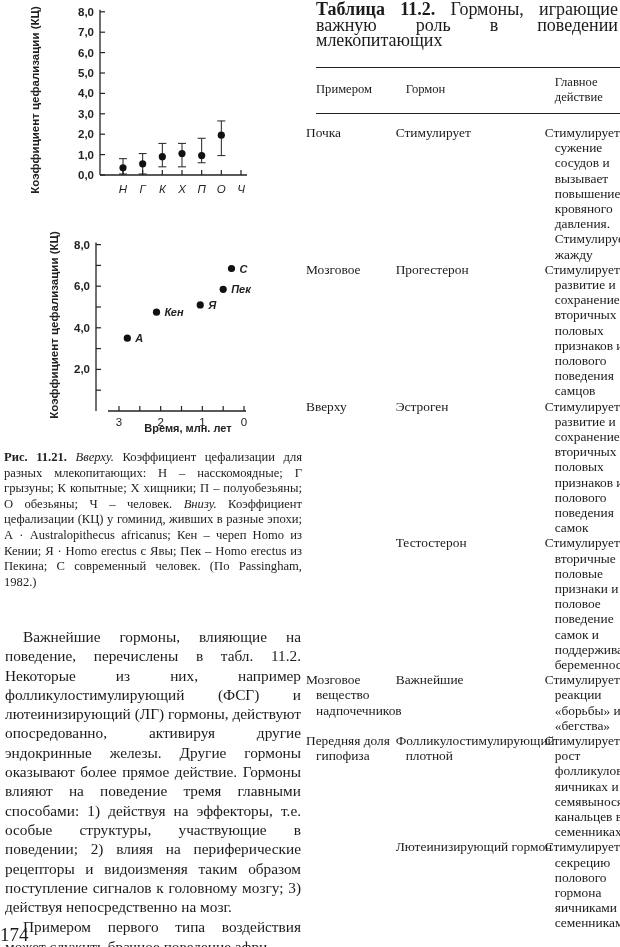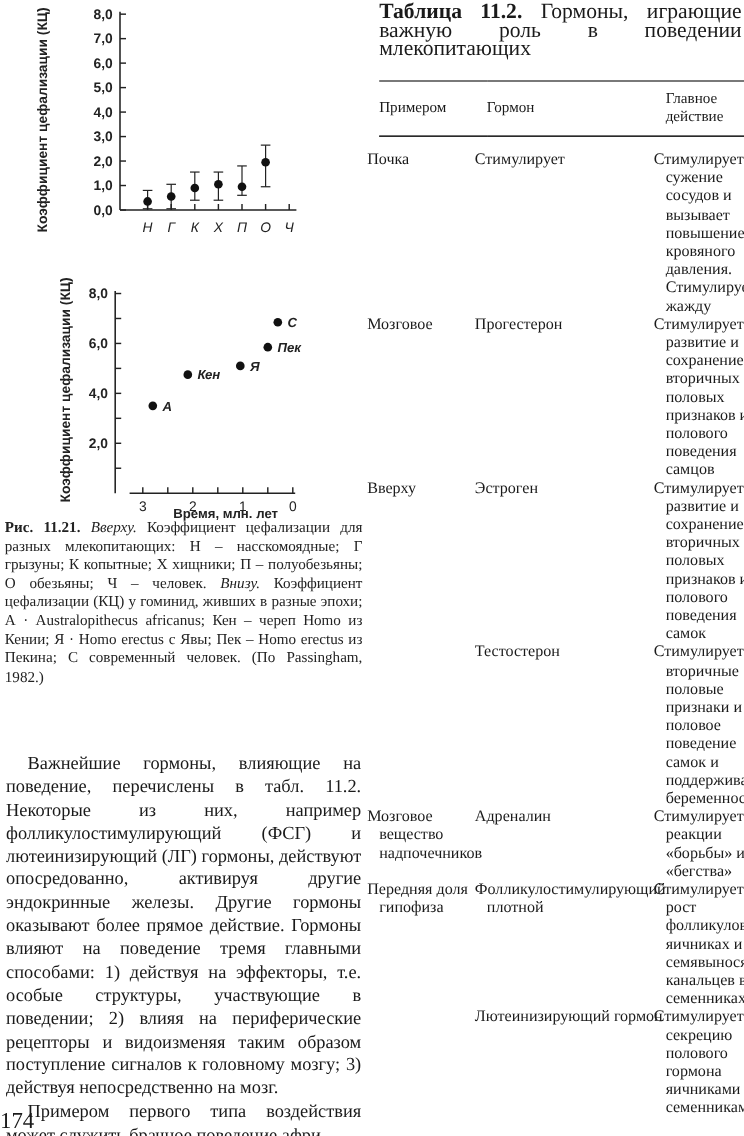--- a/index.html
+++ b/index.html
@@ -1,21 +1,21 @@
 <!DOCTYPE html>
 <html><head>
 <meta charset="utf-8">
 <style>
   html, body { margin:0; padding:0; background:#fff; }
   body { width:620px; height:947px; position:relative; overflow:hidden; color:#1a1a1a;
          font-family:"Liberation Serif", "DejaVu Serif", serif; }
   .col-left { position:absolute; left:0; top:0; width:310px; height:947px; }
   .col-right { position:absolute; left:316px; top:0; width:302px; }
   svg text { font-family:"Liberation Sans", "DejaVu Sans", sans-serif; }
-  .caption { position:absolute; left:4px; top:432px; width:298px; font-size:12.6px; line-height:15.6px;
+  .caption { position:absolute; left:4px; top:450px; width:298px; font-size:12.6px; line-height:15.6px;
              text-align:justify; color:#222; }
   .caption b { font-weight:bold; }
   .caption i { font-style:italic; }
   .body-text { position:absolute; left:4px; width:298px; font-size:15.3px; line-height:19.3px; text-align:justify; }
   .body-text p { margin:1px; text-indent:18px; }
   .page-num { position:absolute; left:0; top:924px; font-size:19px; }
   .right-top { font-size:15.3px; line-height:19.3px; text-align:justify; margin-top:2px; }
   .right-top i { font-style:italic; }
   .table-title { margin-top:2px; font-size:18px; line-height:15.5px; text-align:justify; }
   .table-title b { font-weight:bold; }
@@ -184,21 +184,21 @@
           <td class="c2 hang">Эстроген</td>
           <td class="c3 hang">Стимулирует развитие и сохранение вторичных половых признаков и полового поведения самок</td>
         </tr>
         <tr>
           <td class="c1 hang"></td>
           <td class="c2 hang">Тестостерон</td>
           <td class="c3 hang">Стимулирует вторичные половые признаки и половое поведение самок и поддерживает беременность</td>
         </tr>
         <tr>
           <td class="c1 hang">Мозговое вещество надпочечников</td>
-          <td class="c2 hang">Адреналин</td>
+          <td class="c2 hang">Важнейшие</td>
           <td class="c3 hang">Стимулирует реакции «борьбы» или «бегства»</td>
         </tr>
         <tr>
           <td class="c1 hang">Передняя доля гипофиза</td>
           <td class="c2 hang">Фолликулостимулирующий плотной</td>
           <td class="c3 hang">Стимулирует рост фолликулов в яичниках и семявыносящих канальцев в семенниках</td>
         </tr>
         <tr>
           <td class="c1 hang"></td>
           <td class="c2 hang">Лютеинизирующий гормон</td>

